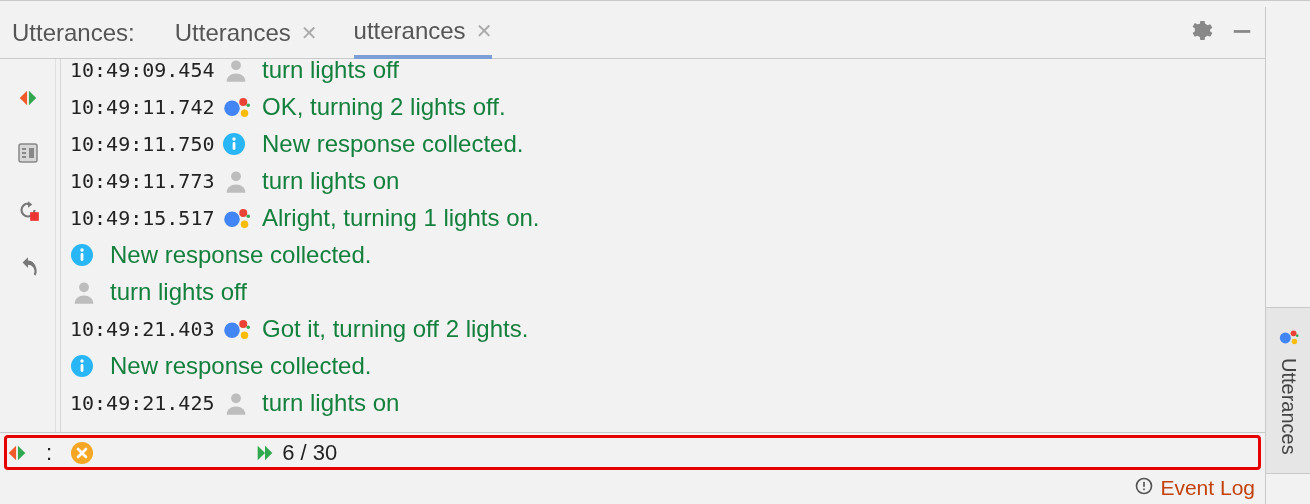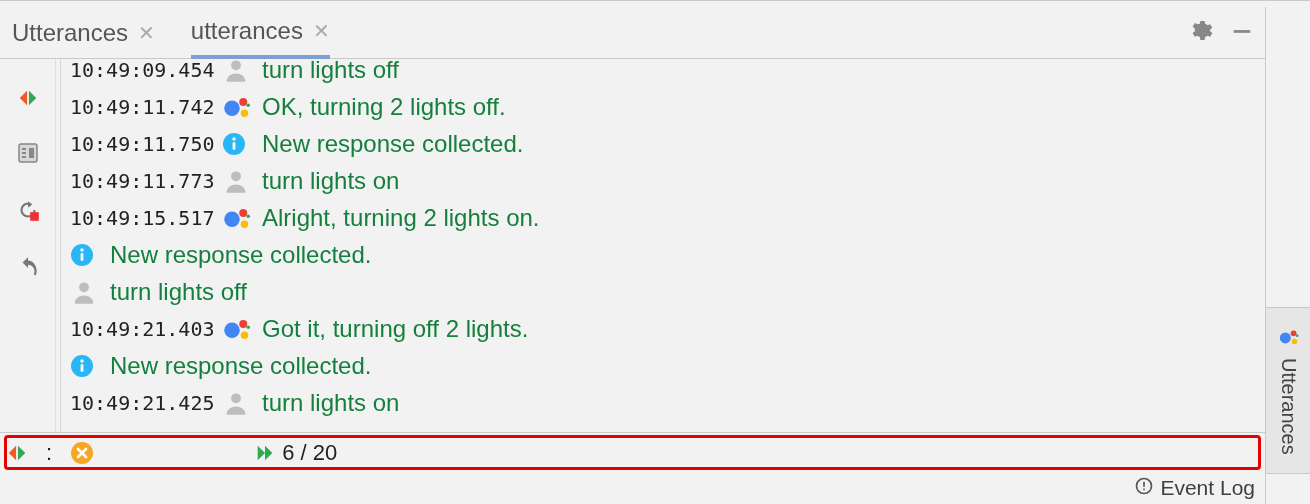--- a/index.html
+++ b/index.html
@@ -23,37 +23,38 @@
   .row { display: flex; align-items: center; height: 37px; }
   .ts { width: 152px; font-family: "Menlo", "Consolas", monospace; font-size: 20px; color: #222; }
   .ico { width: 40px; display: flex; align-items: center; justify-content: flex-start; }
   .msg { font-size: 24px; color: #15803d; }
 
   .statusbar { height: 40px; display: flex; align-items: center; padding: 0 6px; font-size: 22px; color: #222; border-top: 1px solid #c9c9c9; position: relative; }
   .highlight-box { position: absolute; left: 4px; right: 4px; top: 2px; bottom: 2px; border: 3px solid #e60000; border-radius: 4px; pointer-events: none; }
   .status-item { display: flex; align-items: center; margin-right: 18px; z-index: 1; }
   .status-spacer { flex: 1; }
 
-  .footer { height: 32px; display: flex; align-items: center; justify-content: flex-end; padding: 0 10px; font-size: 21px; color: #404040; }
+  .footer { height: 32px; display: flex; align-items: center; justify-content: flex-end; padding: 0 10px; font-size: 21px; color: #c2410c; }
   .footer span { margin-left: 6px; }
 
   .right-rail { width: 44px; background: #f2f2f2; display: flex; flex-direction: column; }
   .right-rail-spacer { flex: 1; }
   .vtab { writing-mode: vertical-rl; font-size: 20px; color: #444; padding: 18px 4px; display: flex; align-items: center; gap: 10px; background: #e6e6e6; border-top: 1px solid #c9c9c9; border-bottom: 1px solid #c9c9c9; cursor: pointer; }
   .vtab-icon { transform: rotate(0deg); }
   .count-slot { margin-left: 142px; }
   .path-slot { margin-left: 200px; }
 </style>
 </head>
 <body>
 
 <div class="top-border"></div>
 <div class="app">
   <div class="main">
     <div class="tabbar">
+      <div class="tab-title">Utterances:</div>
       <div class="tab">
         <span>Utterances</span>
         <span class="close">✕</span>
       </div>
       <div class="tab active">
         <span>utterances</span>
         <span class="close">✕</span>
       </div>
       <div class="tabbar-spacer"></div>
       <span class="gear">
@@ -147,21 +148,21 @@
             <div class="row">
               <div class="ts">10:49:15.517</div>
               <div class="ico">
                 <svg width="30" height="30" viewBox="0 0 24 24">
                   <circle cx="8" cy="13" r="6.2" fill="#4285f4"></circle>
                   <circle cx="17" cy="8" r="3.2" fill="#ea4335"></circle>
                   <circle cx="18" cy="17" r="3" fill="#fbbc05"></circle>
                   <circle cx="21" cy="10.5" r="1.4" fill="#34a853"></circle>
                 </svg>
               </div>
-              <div class="msg">Alright, turning 2 lights on.</div>
+              <div class="msg">Alright, turning 1 lights on.</div>
             </div>
             <div class="row">
               <div class="ico">
                 <svg width="24" height="24" viewBox="0 0 24 24">
                   <circle cx="12" cy="12" r="11" fill="#29b6f6"></circle>
                   <rect x="10.6" y="10" width="2.8" height="8" rx="1.4" fill="#fff"></rect>
                   <circle cx="12" cy="7" r="1.7" fill="#fff"></circle>
                 </svg>
               </div>
               <div class="msg">New response collected.</div>
@@ -224,21 +225,21 @@
         <svg width="24" height="24" viewBox="0 0 24 24">
             <circle cx="12" cy="12" r="11" fill="#f5a623"></circle>
             <path d="M8 8l8 8M16 8l-8 8" stroke="#fff" stroke-width="2.6" stroke-linecap="round"></path>
           </svg>
       </div>
       <div class="status-item count-slot">
         <svg width="22" height="22" viewBox="0 0 24 24" style="margin-right:6px">
             <path d="M4 4 L12 12 L4 20 Z" fill="#2fa84f"></path>
             <path d="M12 4 L20 12 L12 20 Z" fill="#2fa84f"></path>
           </svg>
-        <span>6 / 20</span>
+        <span>6 / 30</span>
       </div>
       <div class="status-spacer"></div>
     </div>
 
     <div class="footer">
       <span>
         <svg width="20" height="20" viewBox="0 0 24 24">
             <circle cx="12" cy="12" r="9" fill="none" stroke="#555" stroke-width="2"></circle>
             <rect x="11" y="7" width="2" height="6" fill="#555"></rect>
             <rect x="11" y="15" width="2" height="2" fill="#555"></rect>

